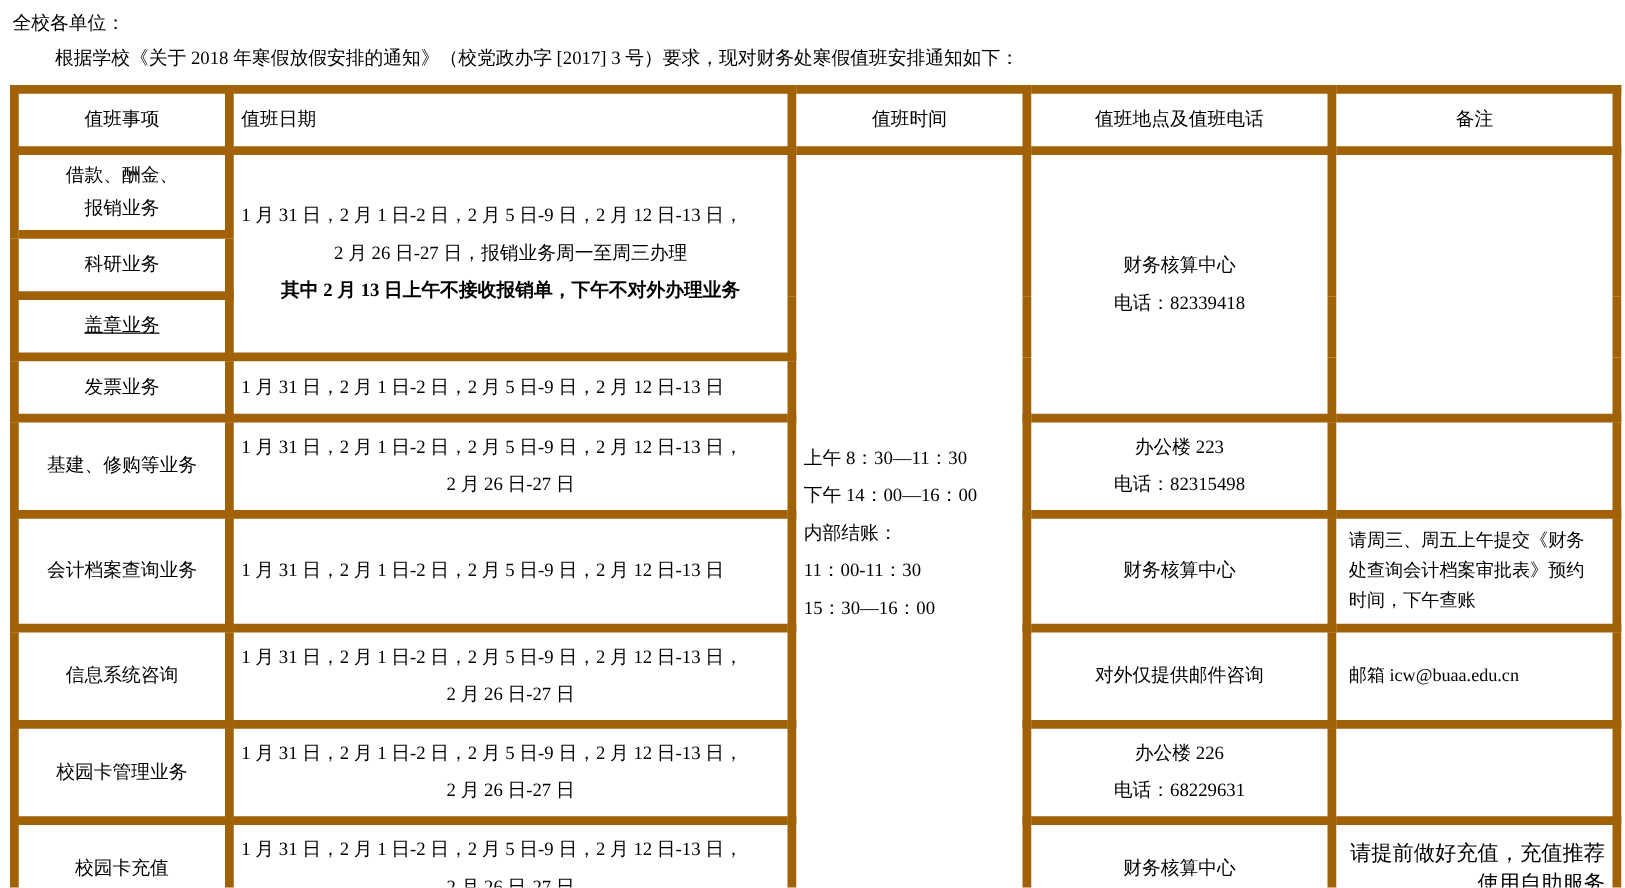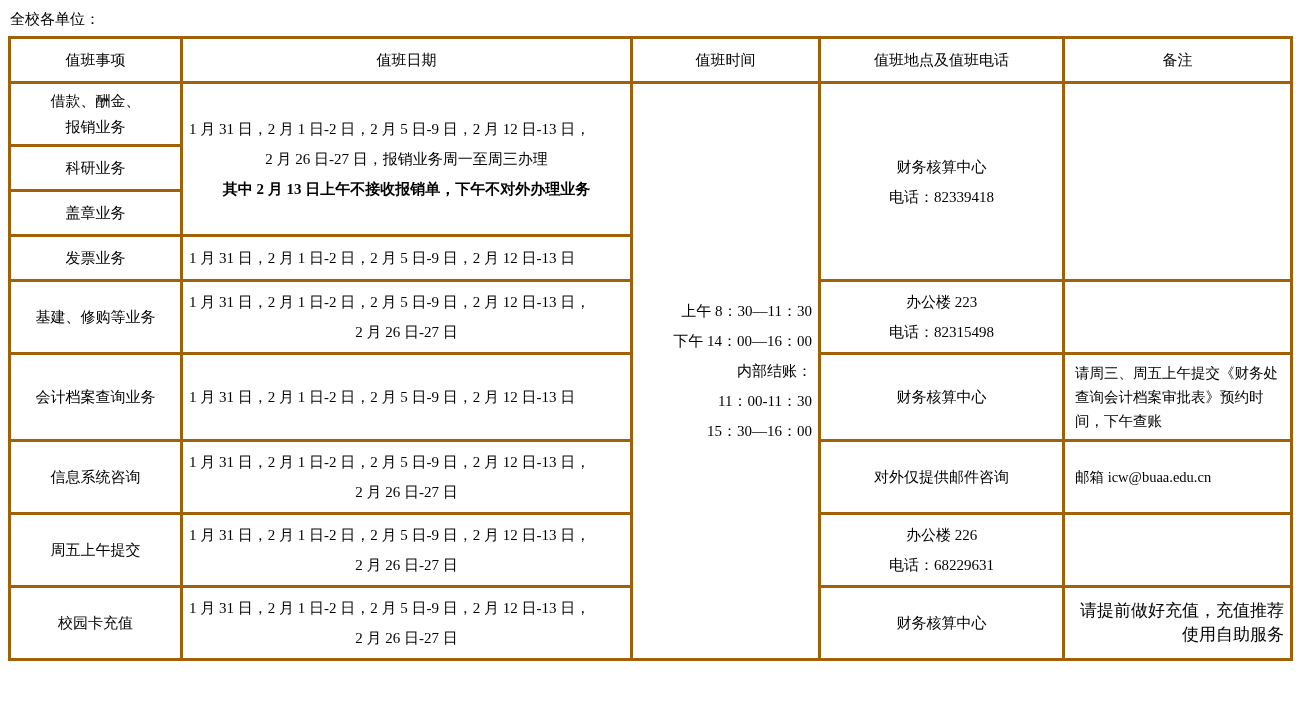--- a/index.html
+++ b/index.html
@@ -35,21 +35,21 @@
     padding-left: 6px;
   }
   table.notice {
     border-collapse: collapse;
     width: 1284px;
     margin: 0 auto;
     table-layout: fixed;
   }
   table.notice th,
   table.notice td {
-    border: 3px solid #a16207;
+    border: 7px solid #a16207;
     padding: 4px 6px;
     vertical-align: middle;
     font-weight: normal;
     font-size: 15px;
     line-height: 26px;
   }
   table.notice th {
     text-align: center;
     height: 34px;
   }
@@ -80,51 +80,52 @@
     line-height: 24px;
     font-size: 14.5px;
     padding: 2px 4px;
   }
   .remark-center {
     text-align: right;
     line-height: 24px;
     font-size: 17px;
   }
   .time-cell {
-    text-align: right;
+    text-align: left;
     line-height: 30px;
   }
   .time-cell span { display: block; }
   .tip {
     font-size: 15px;
     line-height: 22px;
     margin: 10px 0 0 0;
     padding-left: 48px;
   }
 </style>
 </head>
 <body>
 
 <div class="page">
 
   <p class="salutation">全校各单位：</p>
 
+  <p class="intro">根据学校《关于 2018 年寒假放假安排的通知》（校党政办字 [2017] 3 号）要求，现对财务处寒假值班安排通知如下：</p>
 
   <table class="notice">
     <colgroup>
       <col style="width:172px">
       <col style="width:450px">
       <col style="width:188px">
       <col style="width:244px">
       <col style="width:228px">
     </colgroup>
     <thead>
       <tr>
         <th class="c-item">值班事项</th>
-        <th class="c-date" style="text-align:center">值班日期</th>
+        <th class="c-date" style="text-align:left">值班日期</th>
         <th class="c-time">值班时间</th>
         <th class="c-place">值班地点及值班电话</th>
         <th class="c-remark">备注</th>
       </tr>
     </thead>
     <tbody>
 
       <tr>
         <td class="c-item" style="height:52px; border-bottom:none;">
           <span style="display:block;line-height:26px">借款、酬金、</span>
@@ -149,21 +150,21 @@
         <td class="c-place" rowspan="4">
           <span class="place-line">财务核算中心</span>
           <span class="place-line">电话：82339418</span>
         </td>
         <td class="c-remark" rowspan="4"></td>
       </tr>
       <tr>
         <td class="c-item" style="height:34px;">科研业务</td>
       </tr>
       <tr>
-        <td class="c-item" style="height:34px;">盖章业务</td>
+        <td class="c-item" style="height:34px;text-decoration:underline;">盖章业务</td>
       </tr>
 
       <tr>
         <td class="c-item" style="height:34px;">发票业务</td>
         <td class="c-date">
           <div class="date-cell">
             <div class="line-left">1 月 31 日，2 月 1 日-2 日，2 月 5 日-9 日，2 月 12 日-13 日</div>
           </div>
         </td>
       </tr>
@@ -208,21 +209,21 @@
         </td>
         <td class="c-place">
           <span class="place-line">对外仅提供邮件咨询</span>
         </td>
         <td class="c-remark">
           <div class="remark-text">邮箱 icw@buaa.edu.cn</div>
         </td>
       </tr>
 
       <tr>
-        <td class="c-item" style="height:62px;">周五上午提交</td>
+        <td class="c-item" style="height:62px;">校园卡管理业务</td>
         <td class="c-date">
           <div class="date-cell">
             <div class="line-left">1 月 31 日，2 月 1 日-2 日，2 月 5 日-9 日，2 月 12 日-13 日，</div>
             <div>2 月 26 日-27 日</div>
           </div>
         </td>
         <td class="c-place">
           <span class="place-line">办公楼 226</span>
           <span class="place-line">电话：68229631</span>
         </td>

